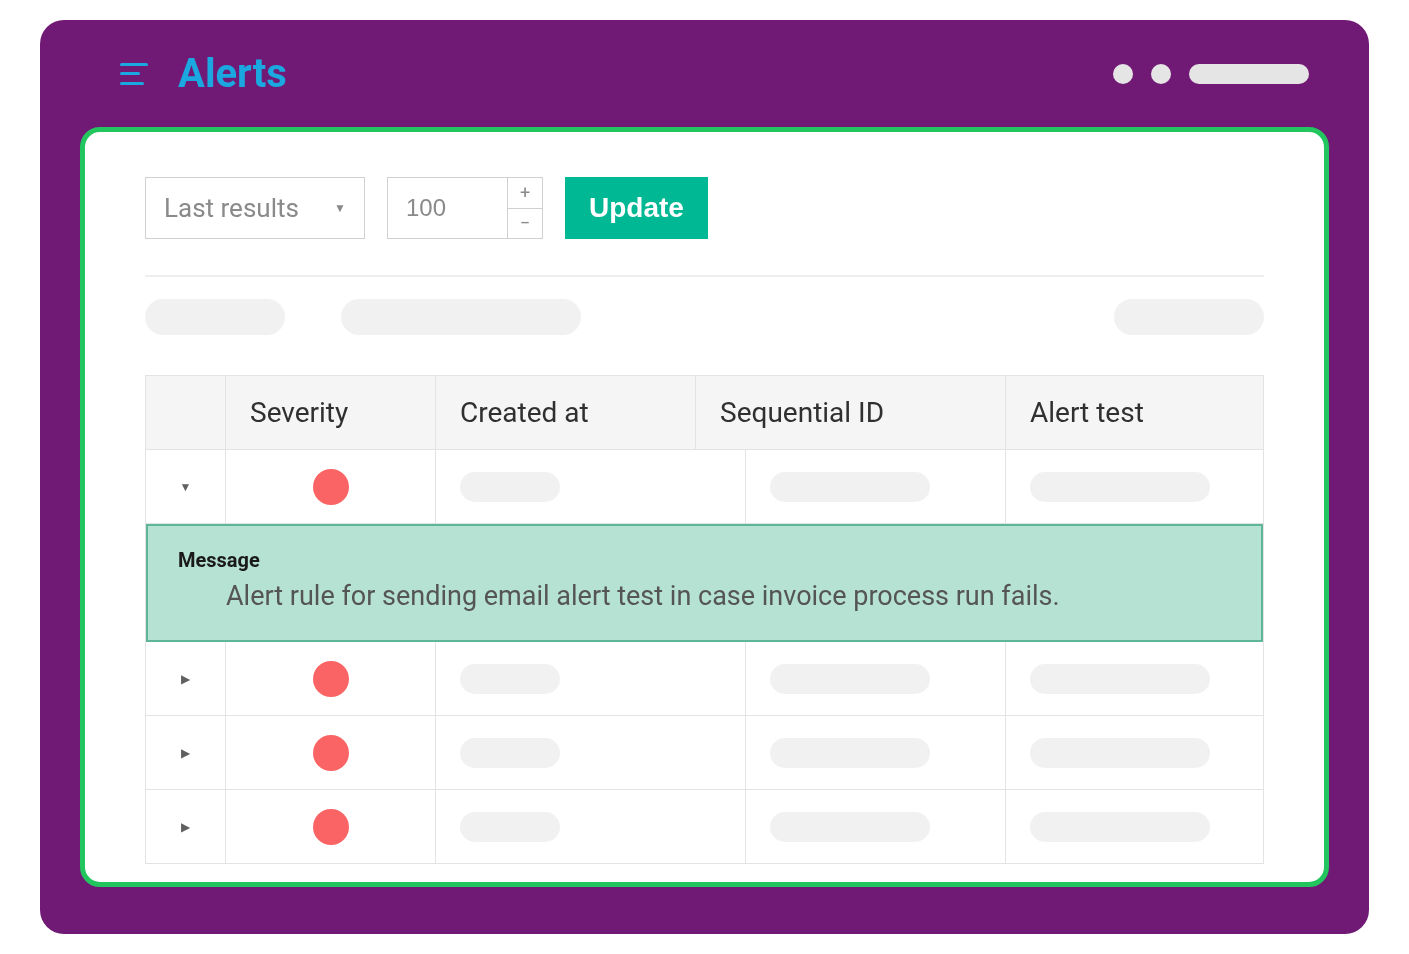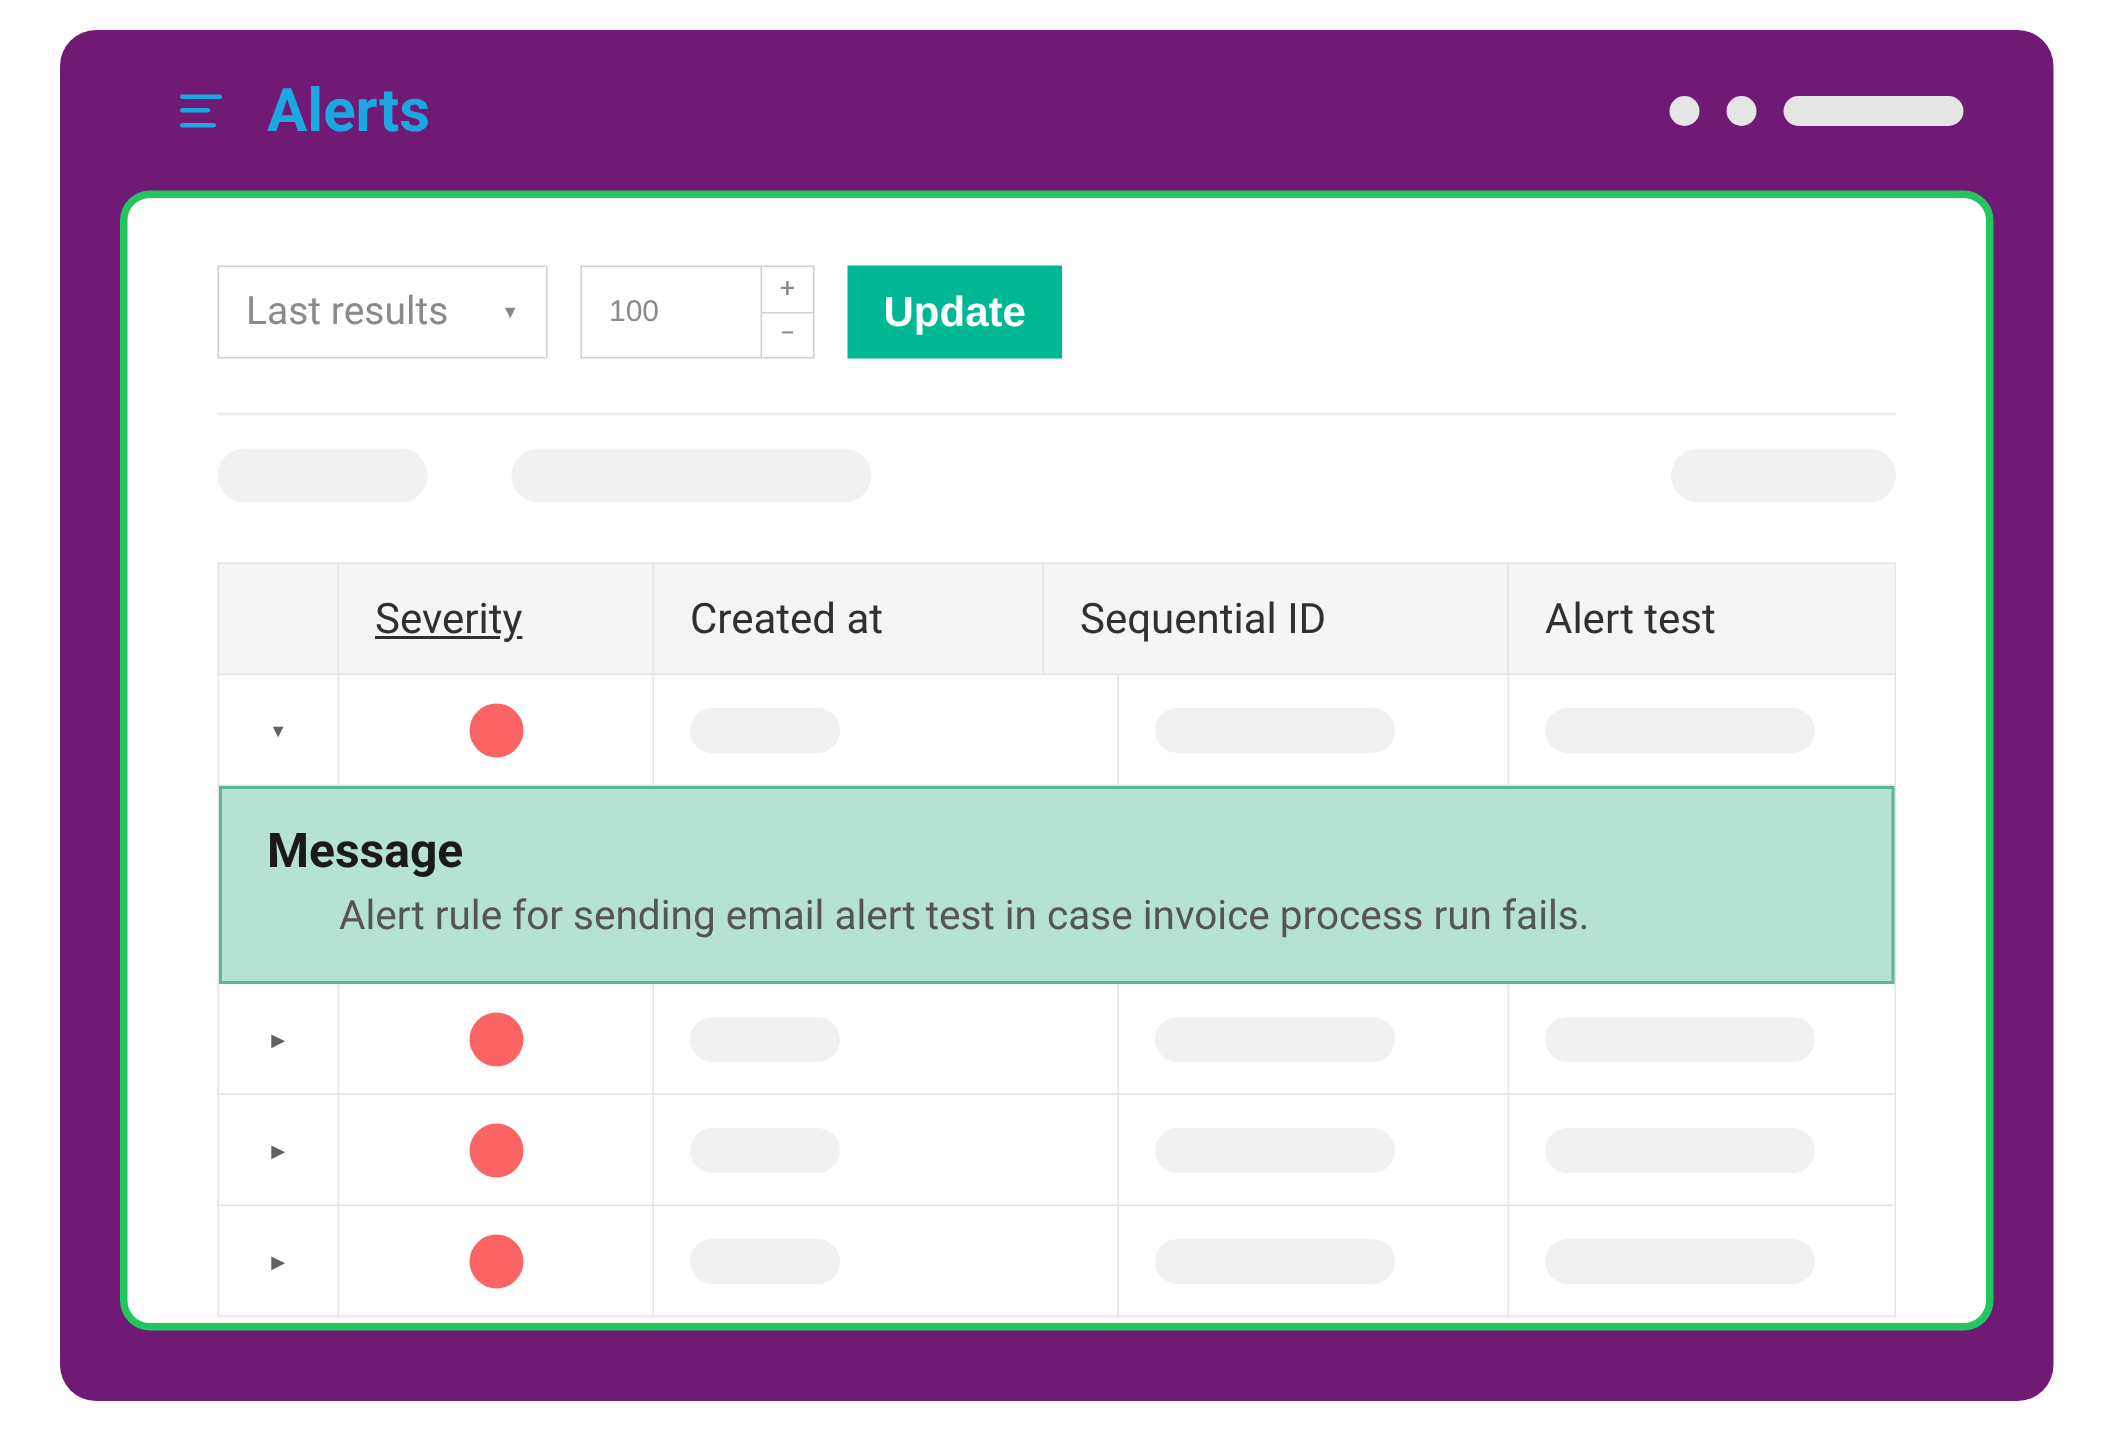--- a/index.html
+++ b/index.html
@@ -103,21 +103,21 @@
   .stepper {
     display: flex;
     height: 62px;
   }
   .stepper-input {
     border: 1.5px solid #d0d0d0;
     border-right: none;
     height: 62px;
     width: 120px;
     padding: 0 18px;
-    font-size: 20px;
+    font-size: 24px;
     color: #8a8a8a;
     outline: none;
   }
   .stepper-buttons {
     display: flex;
     flex-direction: column;
     width: 36px;
     border: 1.5px solid #d0d0d0;
   }
   .stepper-buttons div {
@@ -179,21 +179,21 @@
     padding: 0 24px;
     font-size: 28px;
     color: #303030;
   }
   .th:last-child, .td:last-child { border-right: none; }
   .col-expand { width: 80px; justify-content: center; padding: 0; }
   .col-severity { width: 210px; justify-content: center; }
   .col-seqid { width: 310px; }
   .col-created { width: 260px; }
   .col-rule { flex: 1; }
-  .th.col-severity { justify-content: flex-start; padding-left: 24px; text-decoration: underline; }
+  .th.col-severity { justify-content: flex-start; padding-left: 24px; }
   .table-row {
     display: flex;
     height: 74px;
     background: #fff;
   }
   .expand-toggle {
     cursor: pointer;
     font-size: 12px;
     color: #606060;
   }
@@ -210,21 +210,21 @@
   }
   .col-seqid .cell-placeholder { width: 100px; }
   .col-created .cell-placeholder { width: 160px; }
   .col-rule .cell-placeholder { width: 180px; }
   .message-panel {
     background: #b6e2d3;
     border: 2px solid #5fb59a;
     padding: 22px 30px 28px 30px;
   }
   .message-title {
-    font-size: 32px;
+    font-size: 20px;
     font-weight: 700;
     color: #1a1a1a;
     margin-bottom: 8px;
   }
   .message-body {
     font-size: 27px;
     color: #555555;
     margin-left: 48px;
   }
 </style>

